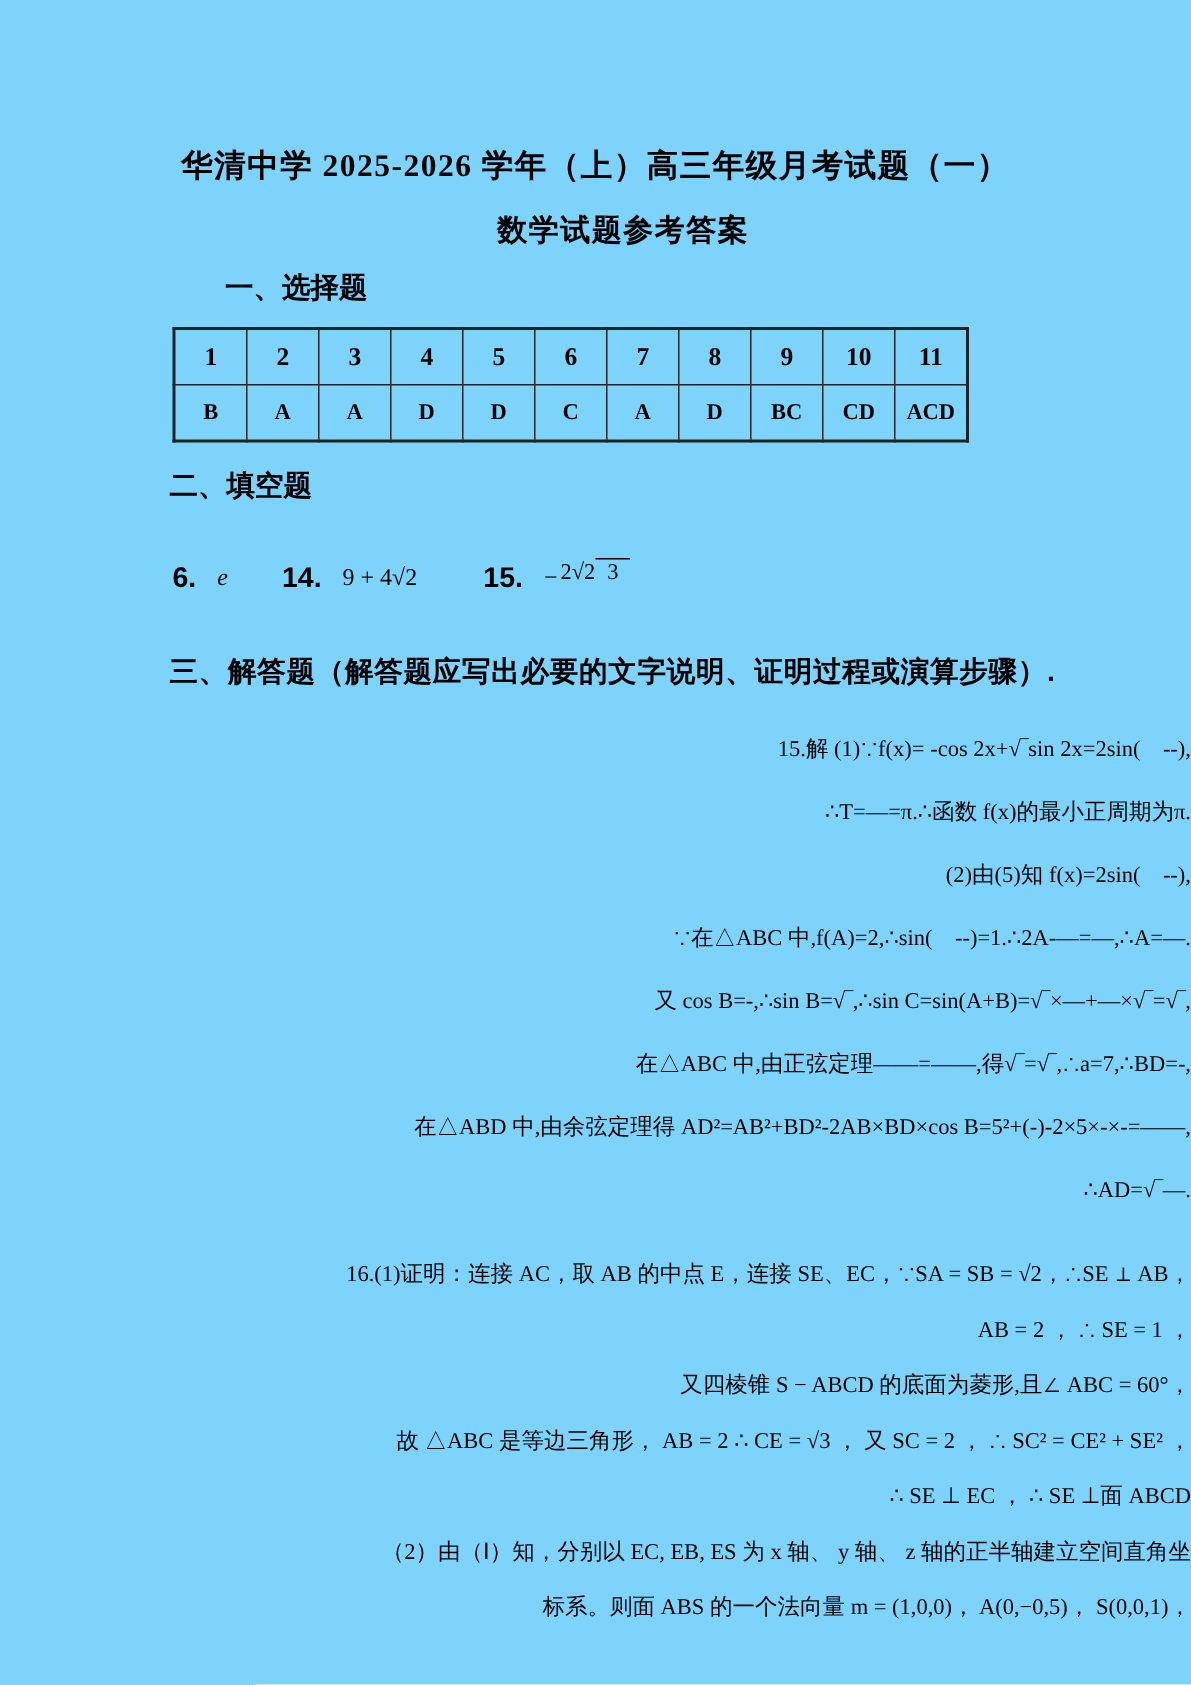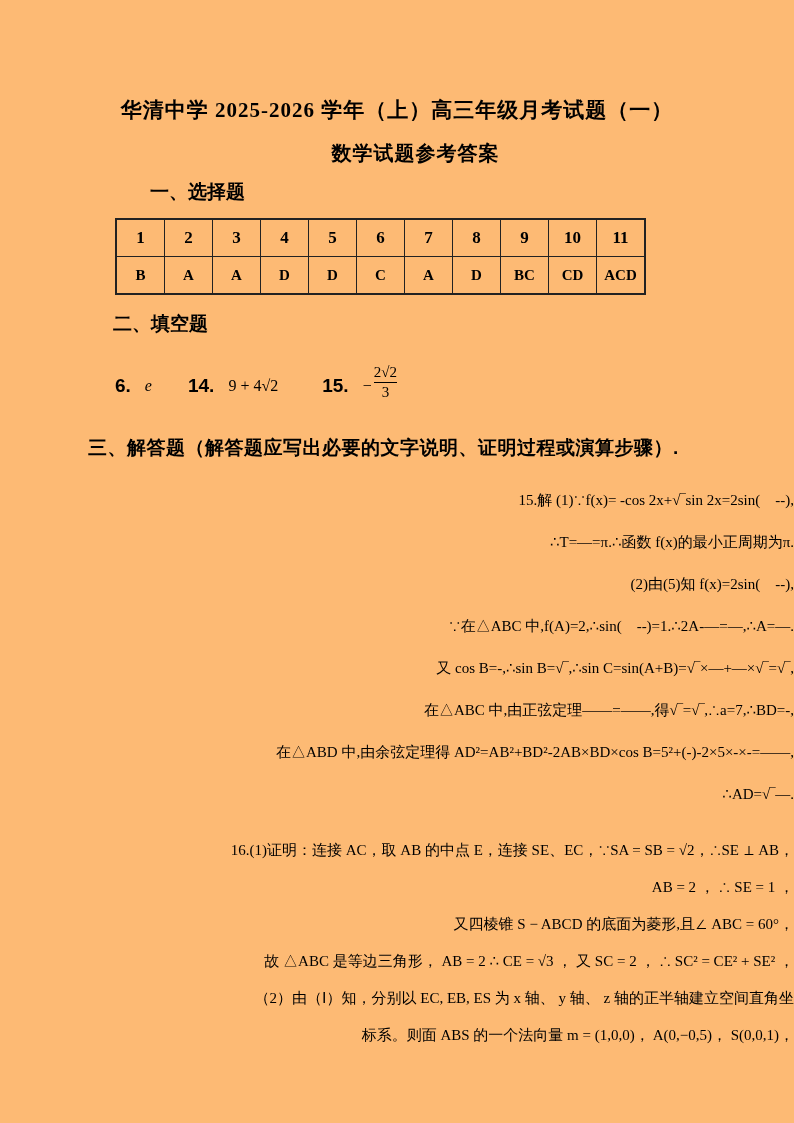--- a/index.html
+++ b/index.html
@@ -1,19 +1,19 @@
 <!DOCTYPE html>
 <html><head>
 <meta charset="utf-8">
 <style>
   html,body { margin:0; padding:0; background:#ffffff; }
   .page {
     position:relative;
     width:794px; height:1123px;
-    background:#fdba74;
+    background:#7dd3fc;
     color:#000;
     font-family:"Liberation Serif", serif;
     overflow:hidden;
   }
   .title {
     margin:0; padding-top:96px;
     text-align:center;
     font-size:21px; font-weight:bold;
     letter-spacing:1px;
   }
@@ -24,21 +24,21 @@
     font-size:20px; font-weight:bold;
     letter-spacing:1px;
     padding-left:37px;
   }
   .sec-heading {
     font-family:"Liberation Sans", sans-serif;
     font-size:19px; font-weight:bold;
   }
   .sec-choice { margin:12px 0 0 150px; }
   .sec-blank  { margin:16px 0 0 113px; }
-  .sec-solve  { margin:18px 0 0 88px; letter-spacing:0.5px; }
+  .sec-solve  { margin:18px 0 0 113px; letter-spacing:0.5px; }
   table.answers {
     border-collapse:collapse;
     margin:13px 0 0 115px;
   }
   table.answers td {
     border:1px solid #222;
     width:47px; height:36px;
     text-align:center; vertical-align:middle;
     font-weight:bold;
     font-size:17px;
@@ -55,21 +55,21 @@
   .fill-label {
     font-family:"Liberation Sans", sans-serif;
     font-weight:bold; font-size:19px;
   }
   .fill-val { font-size:16px; margin-left:14px; }
   .fill-val.it { font-style:italic; }
   .gap14 { width:36px; }
   .gap15 { width:44px; }
   .neg-sign { font-size:16px; margin-left:14px; }
   .frac {
-    display:inline-flex; flex-direction:column; align-items:center;
+    display:inline-flex; flex-direction:row; align-items:center;
     font-size:15px; line-height:1.25;
     transform:translateY(-4px);
     margin-left:2px;
   }
   .frac .den { border-top:1px solid #000; padding:0 8px; }
   .sol-block { margin-top:25px;text-align:right; }
   .sline {
     font-size:15px; line-height:28px;
     margin:0 0 14px 133px;
     white-space:nowrap;
@@ -151,17 +151,18 @@
     <div class="sline">在△ABC 中,由正弦定理——=——,得√‾=√‾,∴a=7,∴BD=-,</div>
     <div class="sline">在△ABD 中,由余弦定理得 AD²=AB²+BD²-2AB×BD×cos B=5²+(-)-2×5×-×-=——,</div>
     <div class="sline">∴AD=√‾—.</div>
   </div>
 
   <div class="sol-block sol16">
     <div class="sline ml142">16.(1)证明：连接 AC，取 AB 的中点 E，连接 SE、EC，∵SA = SB = √2，∴SE ⊥ AB，</div>
     <div class="sline ml92">AB = 2 ， ∴ SE = 1 ，</div>
     <div class="sline ml113">又四棱锥 S − ABCD 的底面为菱形,且∠ ABC = 60°，</div>
     <div class="sline ml113">故 △ABC 是等边三角形， AB = 2 ∴ CE = √3 ， 又 SC = 2 ， ∴ SC² = CE² + SE² ，</div>
+    <div class="sline ml92">∴ SE ⊥ EC ， ∴ SE ⊥面 ABCD</div>
     <div class="sline ml110">（2）由（Ⅰ）知，分别以 EC, EB, ES 为 x 轴、 y 轴、 z 轴的正半轴建立空间直角坐</div>
     <div class="sline ml92">标系。则面 ABS 的一个法向量 m = (1,0,0)， A(0,−0,5)， S(0,0,1)，</div>
   </div>
 
 </div>
 
 </body></html>

